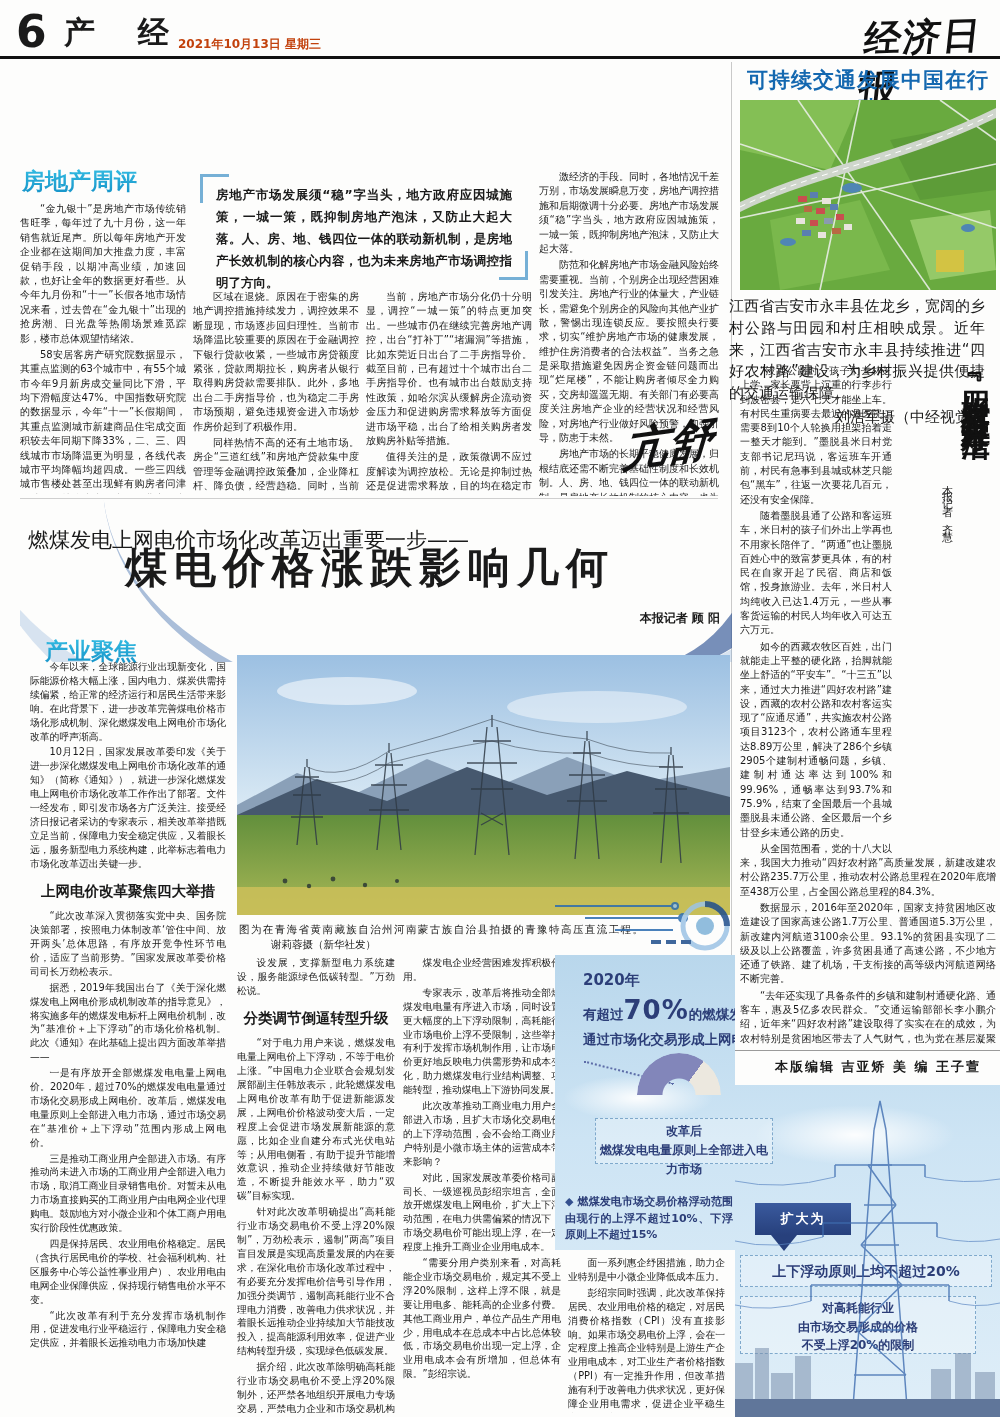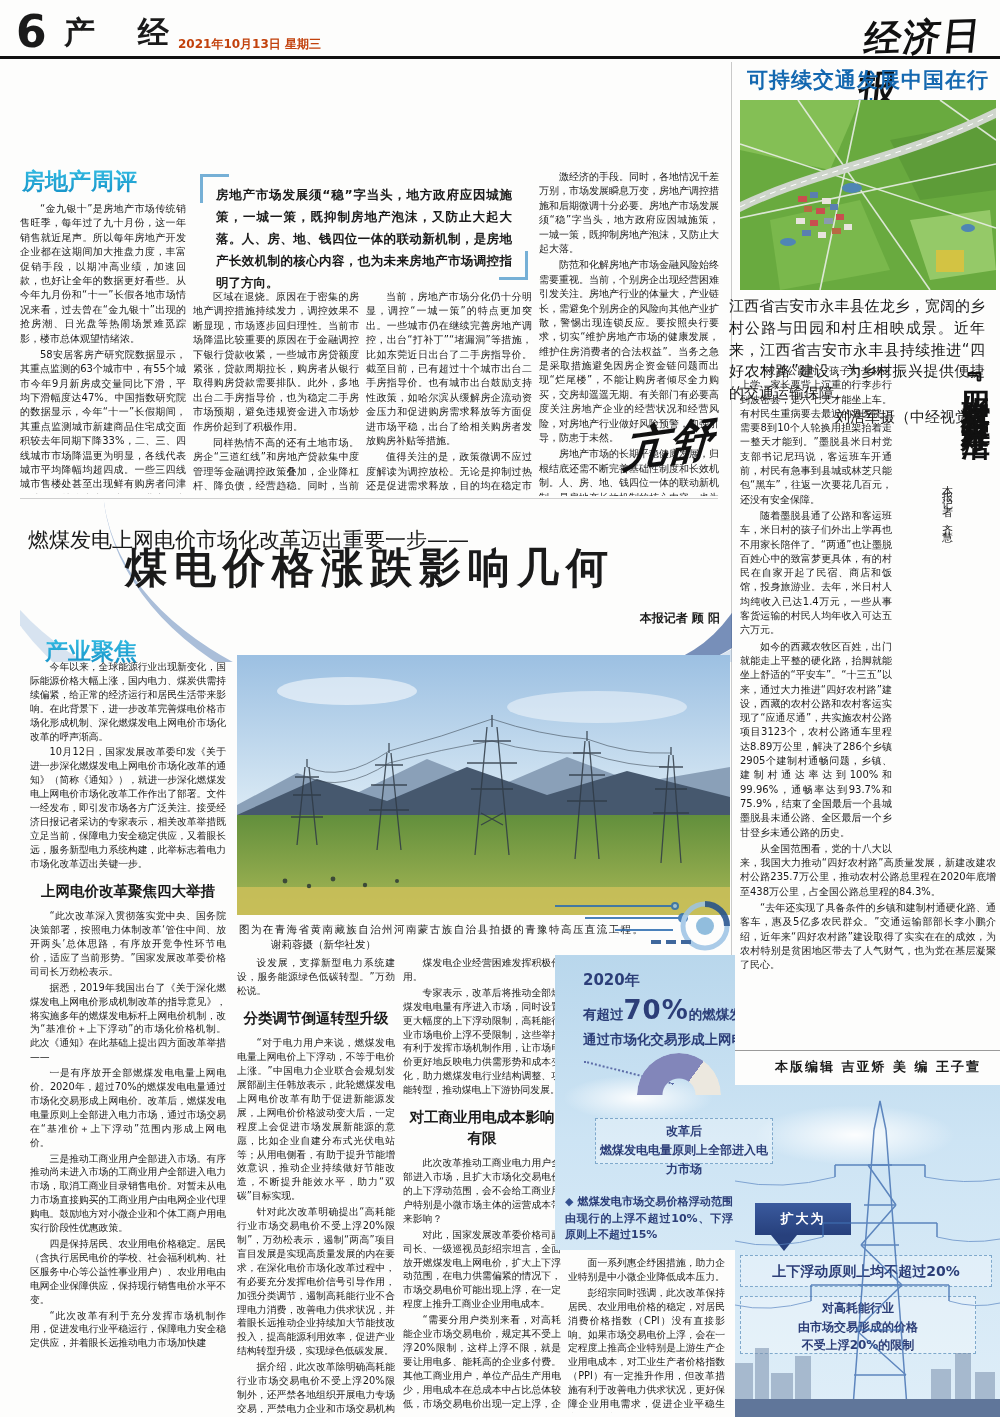--- a/index.html
+++ b/index.html
@@ -230,21 +230,20 @@
         <p>“对于电力用户来说，燃煤发电电量上网电价上下浮动，不等于电价上涨。”中国电力企业联合会规划发展部副主任韩放表示，此轮燃煤发电上网电价改革有助于促进新能源发展，上网电价价格波动变大后，一定程度上会促进市场发展新能源的意愿，比如企业自建分布式光伏电站等；从用电侧看，有助于提升节能增效意识，推动企业持续做好节能改造，不断提升能效水平，助力“双碳”目标实现。</p>
         <p>针对此次改革明确提出“高耗能行业市场交易电价不受上浮20%限制”，万劲松表示，遏制“两高”项目盲目发展是实现高质量发展的内在要求，在深化电价市场化改革过程中，有必要充分发挥电价信号引导作用，加强分类调节，遏制高耗能行业不合理电力消费，改善电力供求状况，并着眼长远推动企业持续加大节能技改投入，提高能源利用效率，促进产业结构转型升级，实现绿色低碳发展。</p>
         <p>据介绍，此次改革除明确高耗能行业市场交易电价不受上浮20%限制外，还严禁各地组织开展电力专场交易，严禁电力企业和市场交易机构参与电力专场交易和结算电费。</p>
       </div>
   </div>
   <div class="abs bodycol just coal-c3">
     <div>
         <p>煤发电企业经营困难发挥积极作用。</p>
         <p>专家表示，改革后将推动全部燃煤发电电量有序进入市场，同时设置更大幅度的上下浮动限制，高耗能行业市场电价上浮不受限制，这些举措有利于发挥市场机制作用，让市场电价更好地反映电力供需形势和成本变化，助力燃煤发电行业结构调整、功能转型，推动煤电上下游协同发展。</p>
       </div>
-    <div class="subhead">对工商业用电成本影响有限</div>
     <div>
         <p>此次改革推动工商业电力用户全部进入市场，且扩大市场化交易电价的上下浮动范围，会不会给工商业用户特别是小微市场主体的运营成本带来影响？</p>
         <p>对此，国家发展改革委价格司副司长、一级巡视员彭绍宗坦言，全面放开燃煤发电上网电价，扩大上下浮动范围，在电力供需偏紧的情况下，市场交易电价可能出现上浮，在一定程度上推升工商业企业用电成本。</p>
         <p>“需要分用户类别来看，对高耗能企业市场交易电价，规定其不受上浮20%限制，这样上浮不限，就是要让用电多、能耗高的企业多付费。其他工商业用户，单位产品生产用电少，用电成本在总成本中占比总体较低，市场交易电价出现一定上浮，企业用电成本会有所增加，但总体有限。”彭绍宗说。</p>
       </div>
   </div>
   <div class="abs bodycol just coal-c4">
       <p>面一系列惠企纾困措施，助力企业特别是中小微企业降低成本压力。</p>
       <p>彭绍宗同时强调，此次改革保持居民、农业用电价格的稳定，对居民消费价格指数（CPI）没有直接影响。如果市场交易电价上浮，会在一定程度上推高企业特别是上游生产企业用电成本，对工业生产者价格指数（PPI）有一定推升作用，但改革措施有利于改善电力供求状况，更好保障企业用电需求，促进企业平稳生产、增加市场供给，从总体上有利于物价稳定。总体来看，此次改革对物价水平的影响是有限的。</p>
     </div>
@@ -295,20 +294,21 @@
   <div class="abs sb-article">
     <div class="v-head">
       <span class="vh-title">『四好农村路』带来好生活</span>
       <span class="vh-byline">本报记者 齐慧</span>
     </div>
     <div>
         <p>“没通公路时，孩子们去林芝上学，家长要背上沉重的行李步行到波密县，走六七天才能坐上车。有村民生重病要去最近的县医院，需要8到10个人轮换用担架抬着走一整天才能到。”墨脱县米日村党支部书记尼玛说，客运班车开通前，村民有急事到县城或林芝只能包“黑车”，往返一次要花几百元，还没有安全保障。</p>
         <p>随着墨脱县通了公路和客运班车，米日村的孩子们外出上学再也不用家长陪伴了。“两通”也让墨脱百姓心中的致富梦更具体，有的村民在自家开起了民宿、商店和饭馆，投身旅游业。去年，米日村人均纯收入已达1.4万元，一些从事客货运输的村民人均年收入可达五六万元。</p>
         <p>如今的西藏农牧区百姓，出门就能走上平整的硬化路，抬脚就能坐上舒适的“平安车”。“十三五”以来，通过大力推进“四好农村路”建设，西藏的农村公路和农村客运实现了“应通尽通”，共实施农村公路项目3123个，农村公路通车里程达8.89万公里，解决了286个乡镇2905个建制村通畅问题，乡镇、建制村通达率达到100%和99.96%，通畅率达到93.7%和75.9%，结束了全国最后一个县城墨脱县未通公路、全区最后一个乡甘登乡未通公路的历史。</p>
         <p>从全国范围看，党的十八大以来，我国大力推动“四好农村路”高质量发展，新建改建农村公路235.7万公里，推动农村公路总里程在2020年底增至438万公里，占全国公路总里程的84.3%。</p>
+        <p>数据显示，2016年至2020年，国家支持贫困地区改造建设了国家高速公路1.7万公里、普通国道5.3万公里，新改建内河航道3100余公里。93.1%的贫困县实现了二级及以上公路覆盖，许多贫困县通了高速公路，不少地方还通了铁路、建了机场，干支衔接的高等级内河航道网络不断完善。</p>
         <p>“去年还实现了具备条件的乡镇和建制村通硬化路、通客车，惠及5亿多农民群众。”交通运输部部长李小鹏介绍，近年来“四好农村路”建设取得了实实在在的成效，为农村特别是贫困地区带去了人气财气，也为党在基层凝聚了民心。</p>
       </div>
   </div>
   <div class="abs sb-divider"></div>
   <div class="abs credits">本版编辑  吉亚矫    美  编  王子萱</div>
 
   <div class="abs info">
     <div class="cloud" style="left:8px;top:120px;width:150px;height:46px;"></div>
     <div class="cloud" style="left:200px;top:150px;width:200px;height:60px;"></div>
     <div class="cloud" style="left:250px;top:30px;width:170px;height:50px;"></div>

